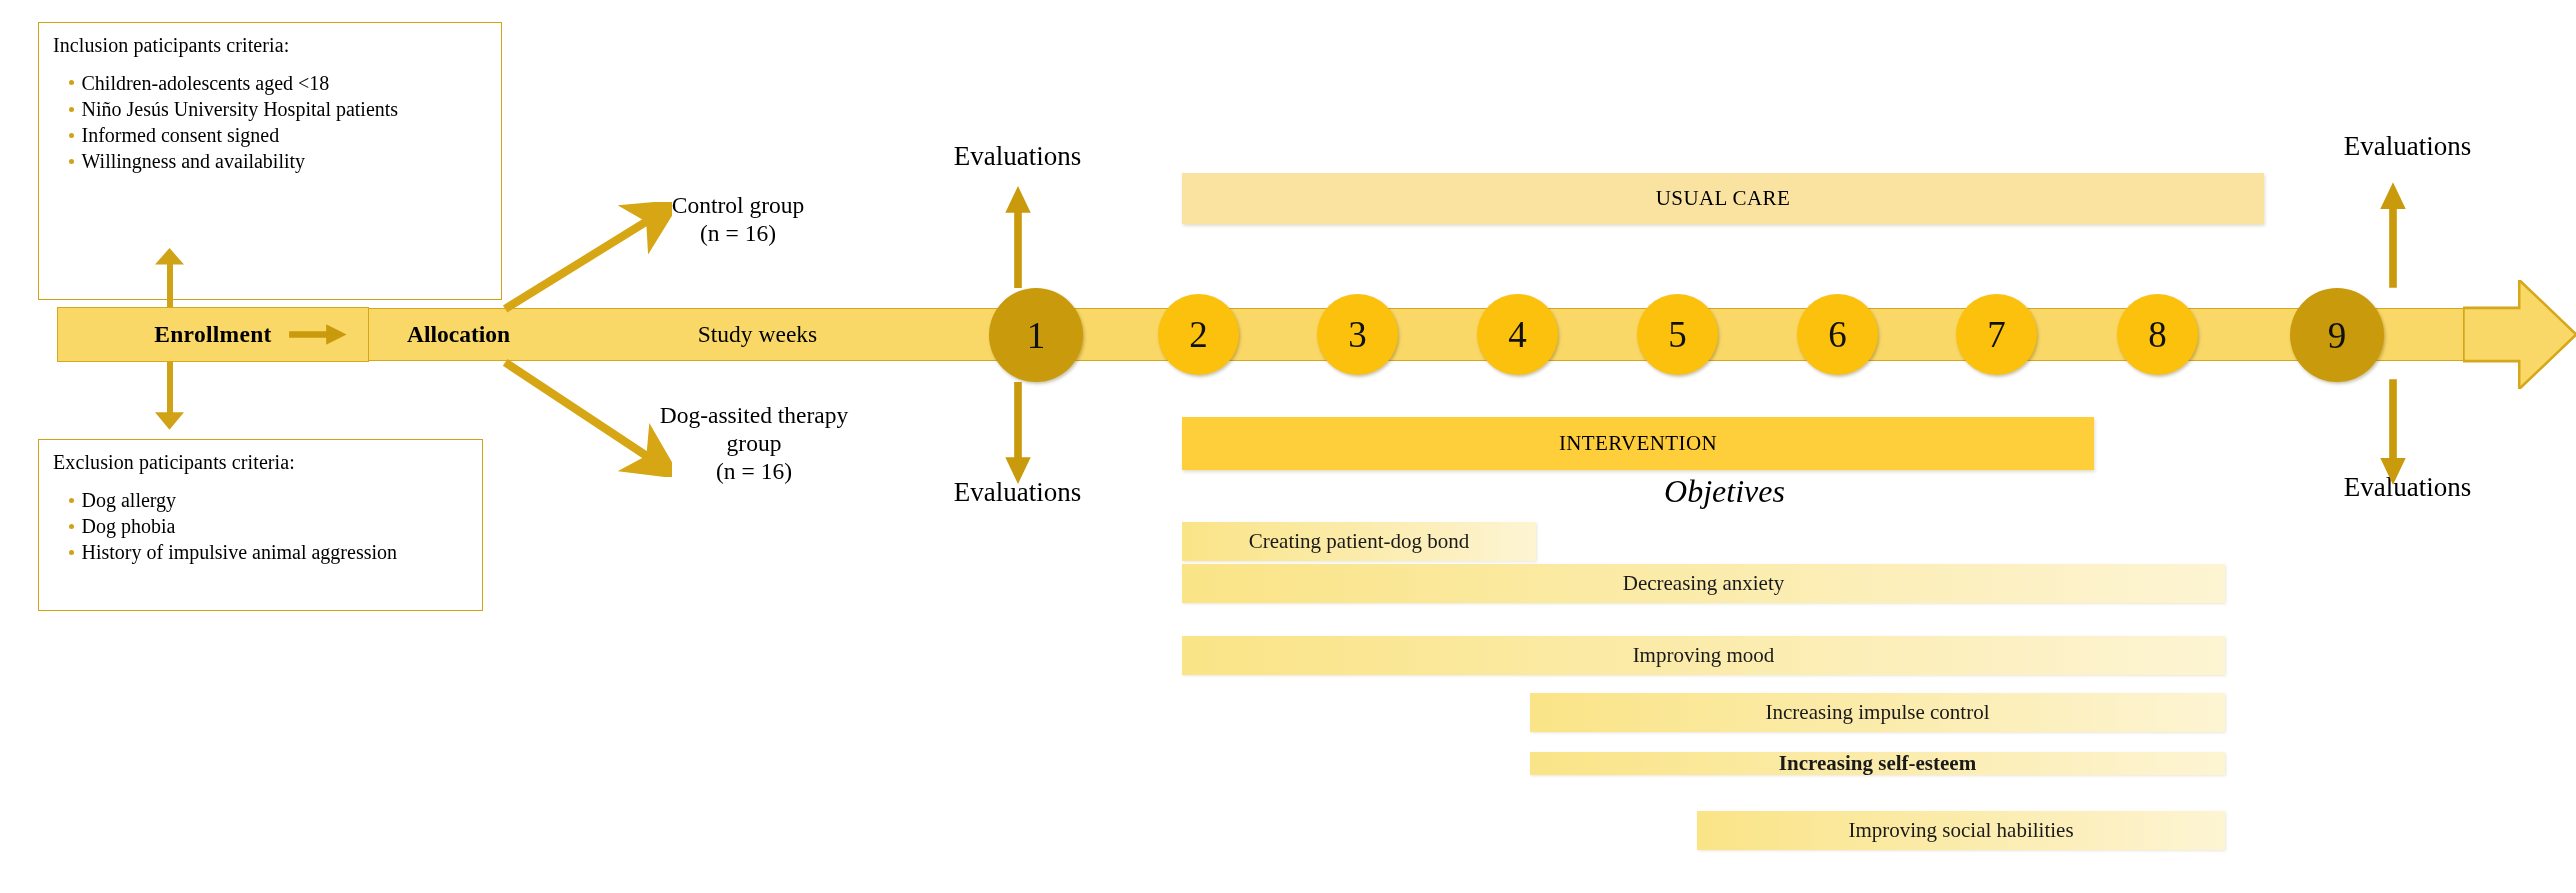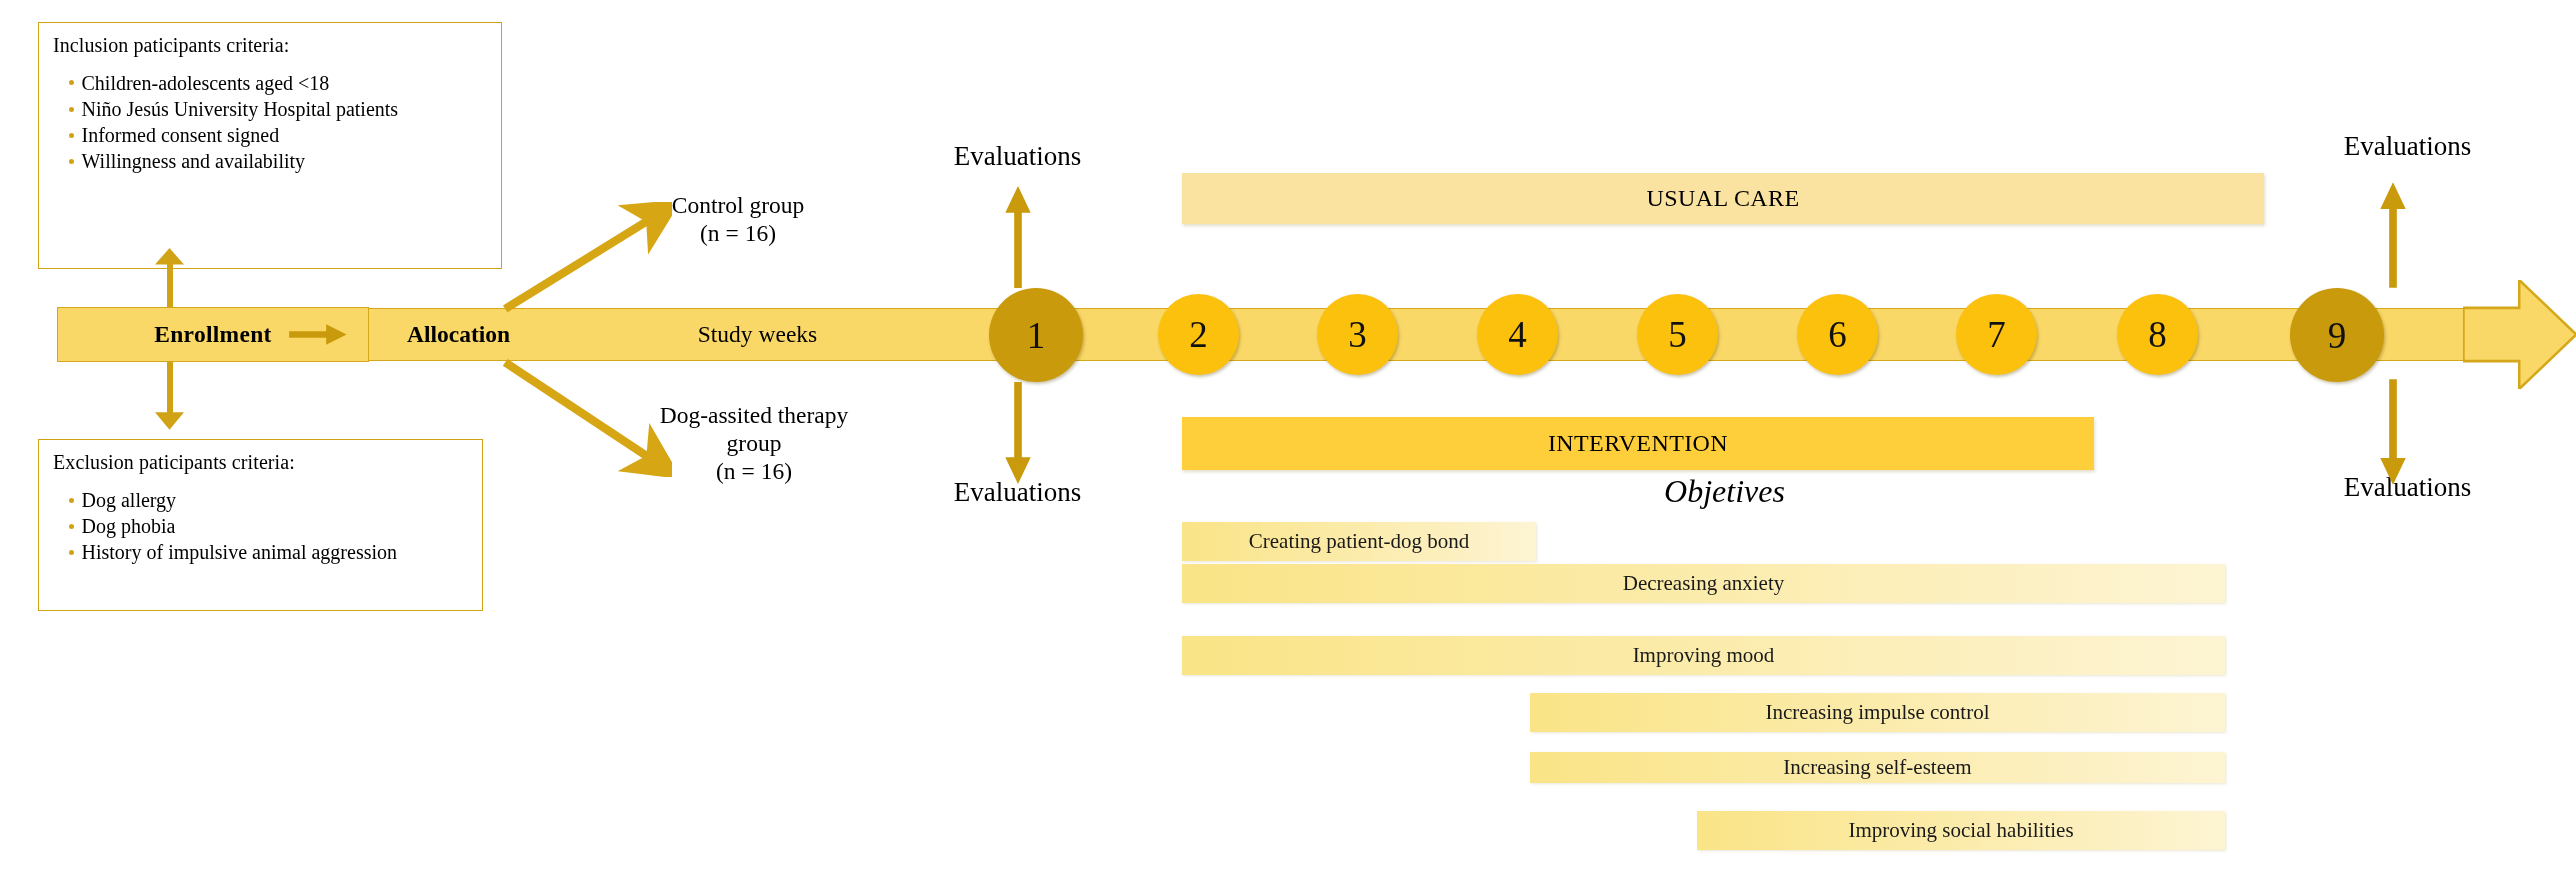--- a/index.html
+++ b/index.html
@@ -158,21 +158,21 @@
   }
   .eval-arrow { position: absolute; }
 
   
   .phase-bar {
     position: absolute;
     box-sizing: border-box;
     display: flex;
     align-items: center;
     justify-content: center;
-    font-size: 24px;
+    font-size: 21px;
     letter-spacing: 0.4px;
     box-shadow: 1.3px 1.9px 3.2px rgba(120,100,20,.22);
     font-family: Liberation Serif, serif;
   }
   #usual-care-bar   { background: #FAE3A0; }
   #intervention-bar { background: #FFCE3B; }
 
   #objectives-label {
     position: absolute;
     font-style: italic;
@@ -191,21 +191,21 @@
     color: #1a1a1a;
     background: linear-gradient(to right, #FAE487 0%, #FBEBA8 45%, #FDF4D3 100%);
     box-shadow: 0.6px 1.3px 2.5px rgba(140,120,40,.18);
   }
 </style>
 </head>
 <body>
 
 <div id="stage">
 
-  <div class="criteria-box" id="inclusion-box" style="left:38px; top:21.6px; width:464px; height:247px;">
+  <div class="criteria-box" id="inclusion-box" style="left:38px; top:21.6px; width:464px; height:278px;">
     <div class="criteria-title">Inclusion paticipants criteria:</div>
     <ul class="criteria-list" id="inclusion-list">
         <li>Children-adolescents aged &lt;18</li>
         <li>Niño Jesús University Hospital patients</li>
         <li>Informed consent signed</li>
         <li>Willingness  and availability</li>
       </ul>
   </div>
 
   <div class="criteria-box" id="exclusion-box" style="left:38px; top:439px; width:445px; height:172px;">
@@ -292,21 +292,21 @@
       </div>
       <div class="objective-bar" style="left: 1182px; width: 1043px; top: 564px; height: 39px;">
         <span>Decreasing anxiety</span>
       </div>
       <div class="objective-bar" style="left: 1182px; width: 1043px; top: 636px; height: 39px;">
         <span>Improving mood</span>
       </div>
       <div class="objective-bar" style="left: 1530px; width: 695px; top: 693px; height: 39px;">
         <span>Increasing impulse control</span>
       </div>
-      <div class="objective-bar" style="left: 1530px; width: 695px; top: 752px; height: 31px;">
+      <div class="objective-bar" style="left: 1530px; width: 695px; top: 752px; height: 23px; font-weight: bold;">
         <span>Increasing self-esteem</span>
       </div>
       <div class="objective-bar" style="left: 1697px; width: 528px; top: 811px; height: 39px;">
         <span>Improving social habilities</span>
       </div>
     </div>
 
   <div id="week-circles">
       <div class="week-circle eval" style="left: 989px; top: 288px; width: 94px; height: 94px;">
         <span>1</span>

